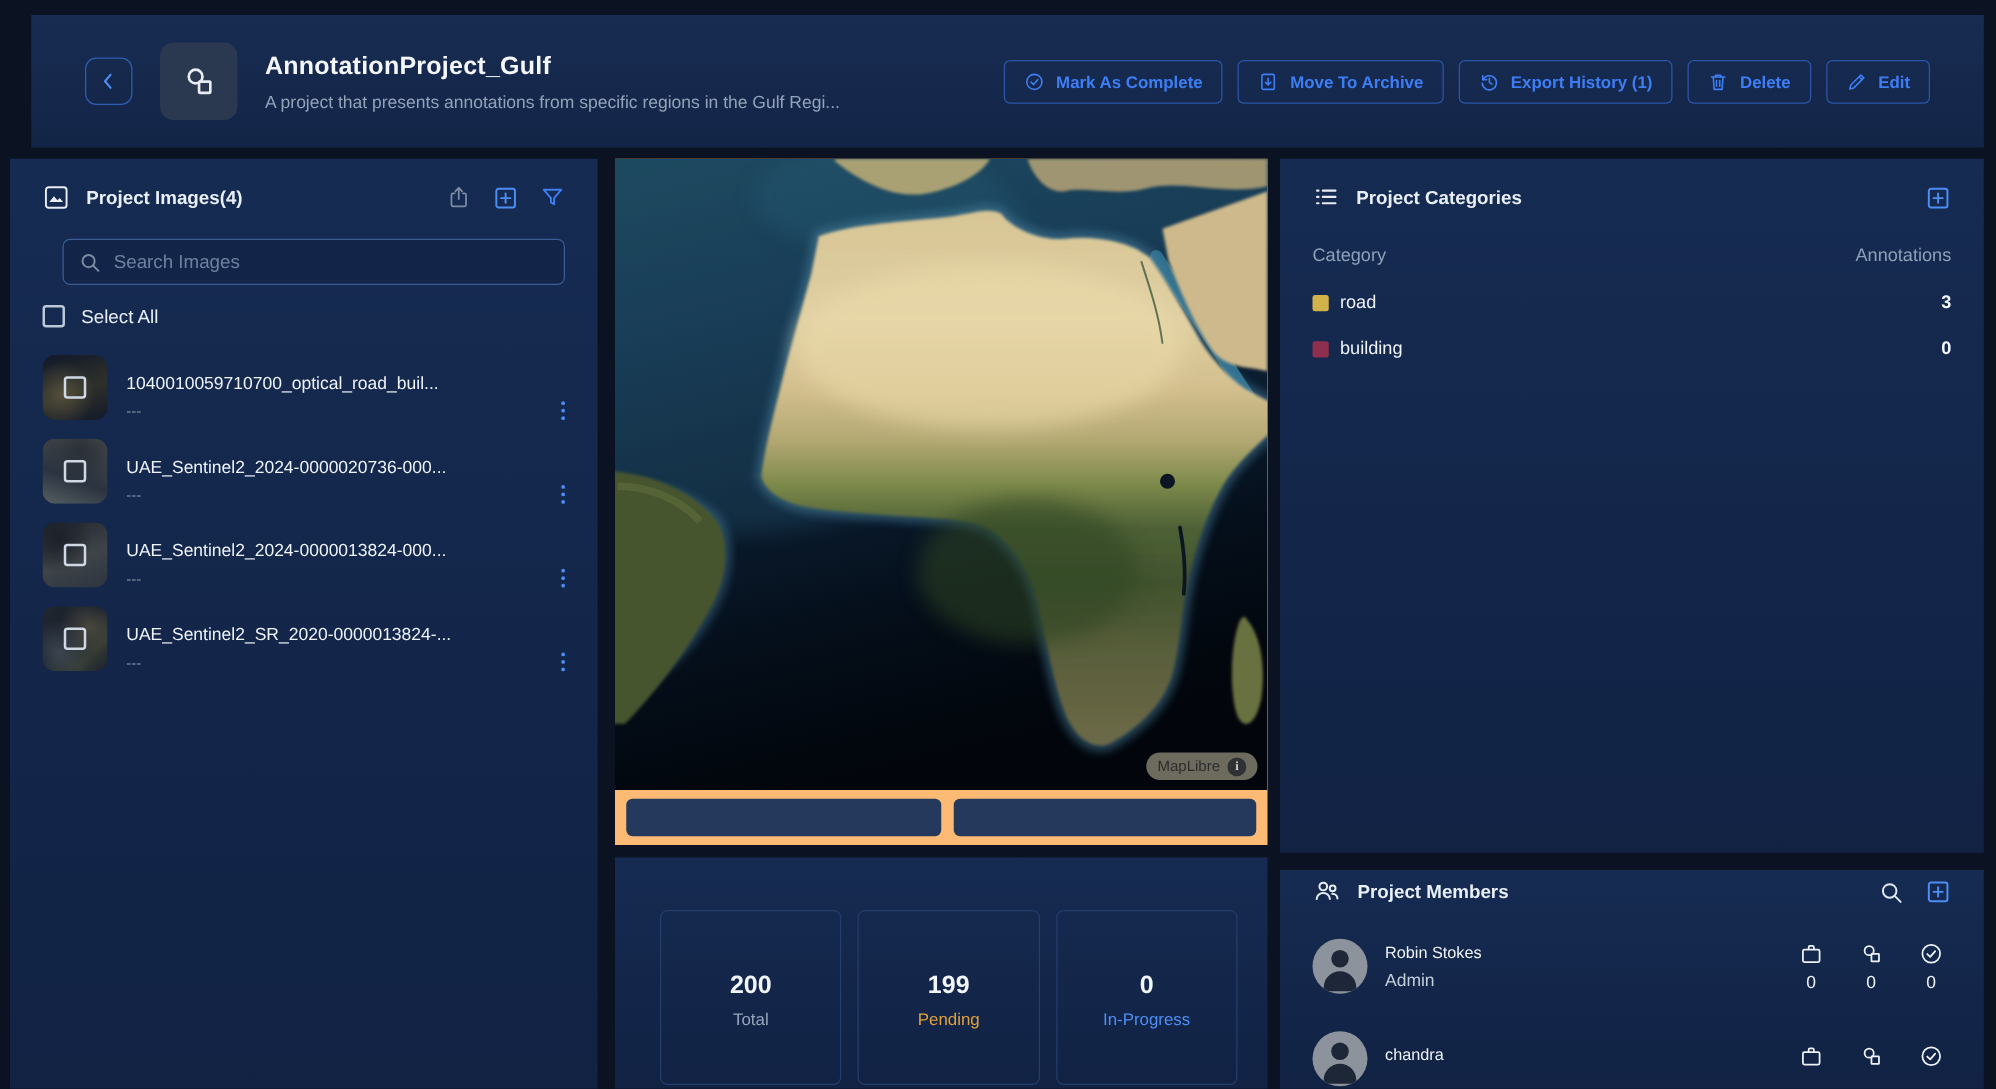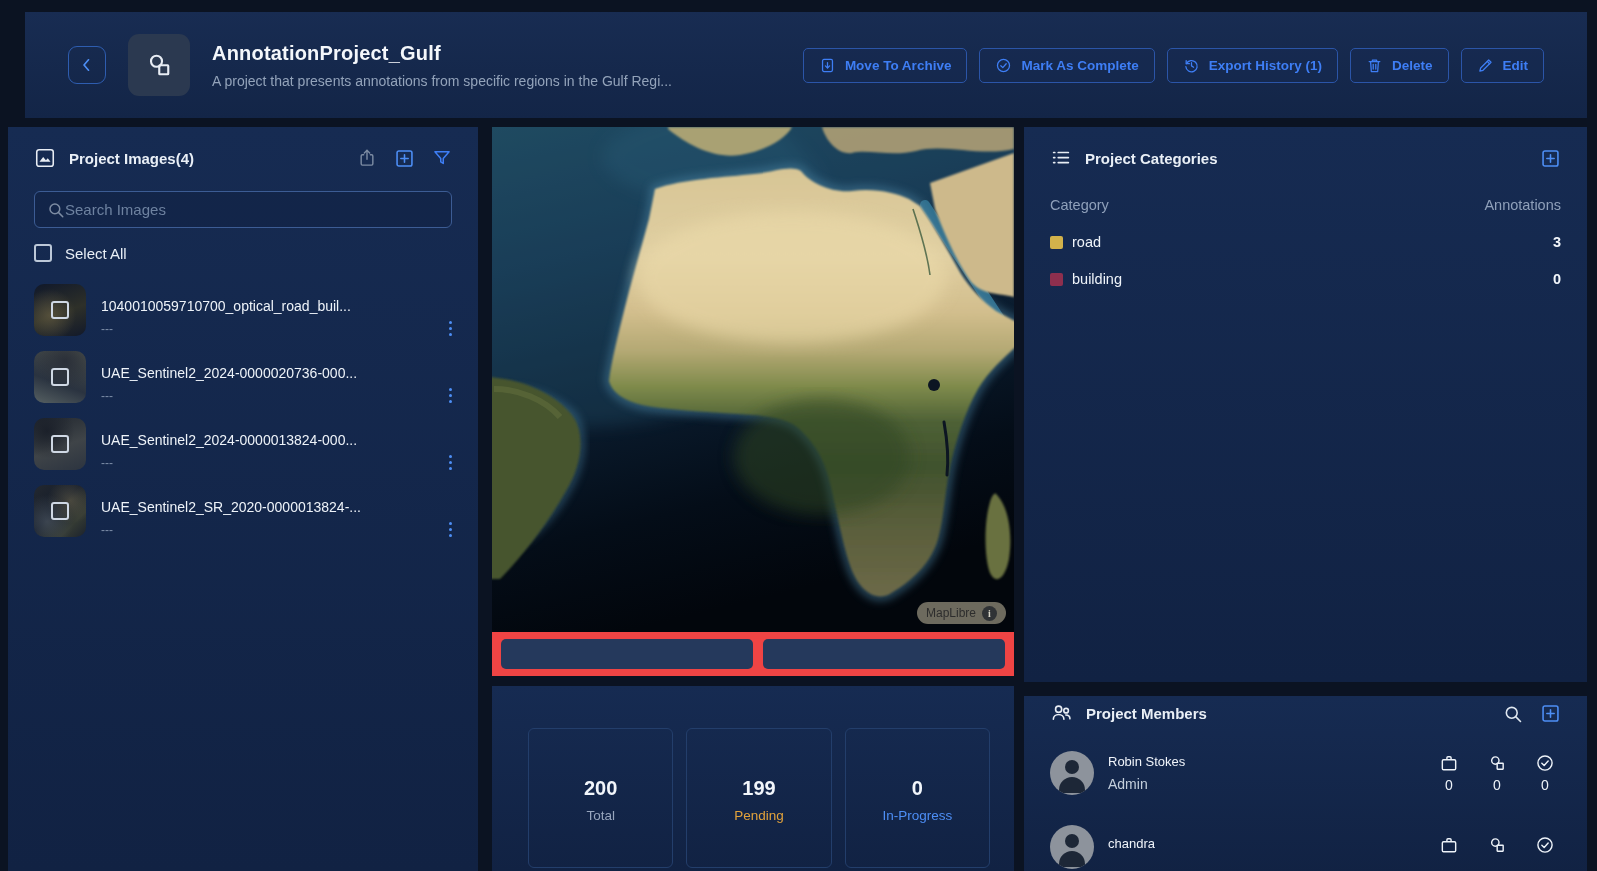--- a/index.html
+++ b/index.html
@@ -39,21 +39,21 @@
   }
 
   
   .images-panel { left:8px; top:127px; width:470px; height:744px; padding:20px 26px; }
   .panel-head { display:flex; align-items:center; gap:13px; }
   .panel-title { font-size:15px; font-weight:600; color:#e9eff6; }
   .head-icons { margin-left:auto; display:flex; align-items:center; gap:17px; }
   .icon-btn { background:none; border:none; cursor:pointer; display:flex; padding:0; }
   .search-box {
     margin-top:22px; height:37px; border:1px solid #3c5c94; border-radius:6px;
-    background:rgba(13,30,60,.35); display:flex; align-items:center; padding:0 12px; 
+    background:rgba(13,30,60,.35); display:flex; align-items:center; padding:0 12px; gap:10px;margin-left:16px;
   }
   .search-box input {
     flex:1; background:transparent; border:none; outline:none;
     color:#dbe4ef; font-size:15px; font-family:"Liberation Sans",sans-serif;
   }
   .search-box input::placeholder { color:#6e82a0; }
   .select-all { display:flex; align-items:center; gap:13px; margin-top:16px; cursor:pointer; }
   .checkbox {
     width:18px; height:18px; border:2px solid #bcc8d8; border-radius:3px; background:transparent;
   }
@@ -81,21 +81,21 @@
     position:absolute; left:50%; top:50%; transform:translate(-50%,-50%);
     border-color:#cfd8e4;
   }
   .img-info { min-width:0; padding-top:6px; }
   .img-name { font-size:14px; color:#eef3f9; white-space:nowrap; }
   .img-meta { font-size:12px; color:#7d8ea8; margin-top:8px; }
   .kebab { margin-left:auto; padding-top:10px; display:flex; flex-direction:column; gap:3px; cursor:pointer; background:none; border:none; }
   .kebab i { width:3px; height:3px; border-radius:50%; background:#4d8ef5; display:block; }
 
   
-  .map-card { left:492px; top:127px; width:522px; height:549px; background:#ef4444; }
+  .map-card { left:492px; top:127px; width:522px; height:549px; background:#fdba74; }
   .map-wrap { position:relative; width:522px; height:505px; overflow:hidden; }
   .map-wrap svg { display:block; }
   .attribution {
     position:absolute; right:8px; bottom:8px; height:22px; padding:0 9px;
     background:rgba(215,205,175,.5); border-radius:11px;
     display:flex; align-items:center; gap:6px; font-size:12px; color:#2d2d2d;
   }
   .info-dot { width:15px; height:15px; border-radius:50%; background:#2f3235; color:#d8d5c8;
     font-size:10px; font-weight:700; display:flex; align-items:center; justify-content:center; font-family:"Liberation Serif",serif; }
   .bar-strip { height:44px; display:flex; align-items:center; gap:10px; padding:0 9px; }
@@ -159,32 +159,32 @@
           <rect x="12.2" y="12.2" width="7.2" height="7.2" rx="0.5"></rect>
         </svg>
     </div>
     <div class="title-block">
       <div class="title">AnnotationProject_Gulf</div>
       <div class="subtitle">A project that presents annotations from specific regions in the Gulf Regi...</div>
     </div>
     <div class="actions">
       <button class="act-btn">
         <svg class="ic" width="17" height="17" viewBox="0 0 24 24" fill="none" stroke="currentColor" stroke-width="1.8" stroke-linecap="round" stroke-linejoin="round">
+            <circle cx="12" cy="12" r="8.5"></circle>
+            <polyline points="8.2,12.3 11,15 15.8,9.5"></polyline>
+          </svg>
+        <span>Mark As Complete</span>
+      </button>
+      <button class="act-btn">
+        <svg class="ic" width="17" height="17" viewBox="0 0 24 24" fill="none" stroke="currentColor" stroke-width="1.8" stroke-linecap="round" stroke-linejoin="round">
             <rect x="5" y="3.5" width="14" height="17" rx="2"></rect>
             <line x1="12" y1="8" x2="12" y2="15"></line>
             <polyline points="9,12.5 12,15.5 15,12.5"></polyline>
           </svg>
         <span>Move To Archive</span>
-      </button>
-      <button class="act-btn">
-        <svg class="ic" width="17" height="17" viewBox="0 0 24 24" fill="none" stroke="currentColor" stroke-width="1.8" stroke-linecap="round" stroke-linejoin="round">
-            <circle cx="12" cy="12" r="8.5"></circle>
-            <polyline points="8.2,12.3 11,15 15.8,9.5"></polyline>
-          </svg>
-        <span>Mark As Complete</span>
       </button>
       <button class="act-btn">
         <svg class="ic" width="17" height="17" viewBox="0 0 24 24" fill="none" stroke="currentColor" stroke-width="1.8" stroke-linecap="round" stroke-linejoin="round">
             <path d="M4.5 5 v4.5 h4.5"></path>
             <path d="M4.8 9.5 a8 8 0 1 1 -0.8 4"></path>
             <polyline points="12,8 12,12.5 15,14.5"></polyline>
           </svg>
         <span>Export History (1)</span>
       </button>
       <button class="act-btn">

